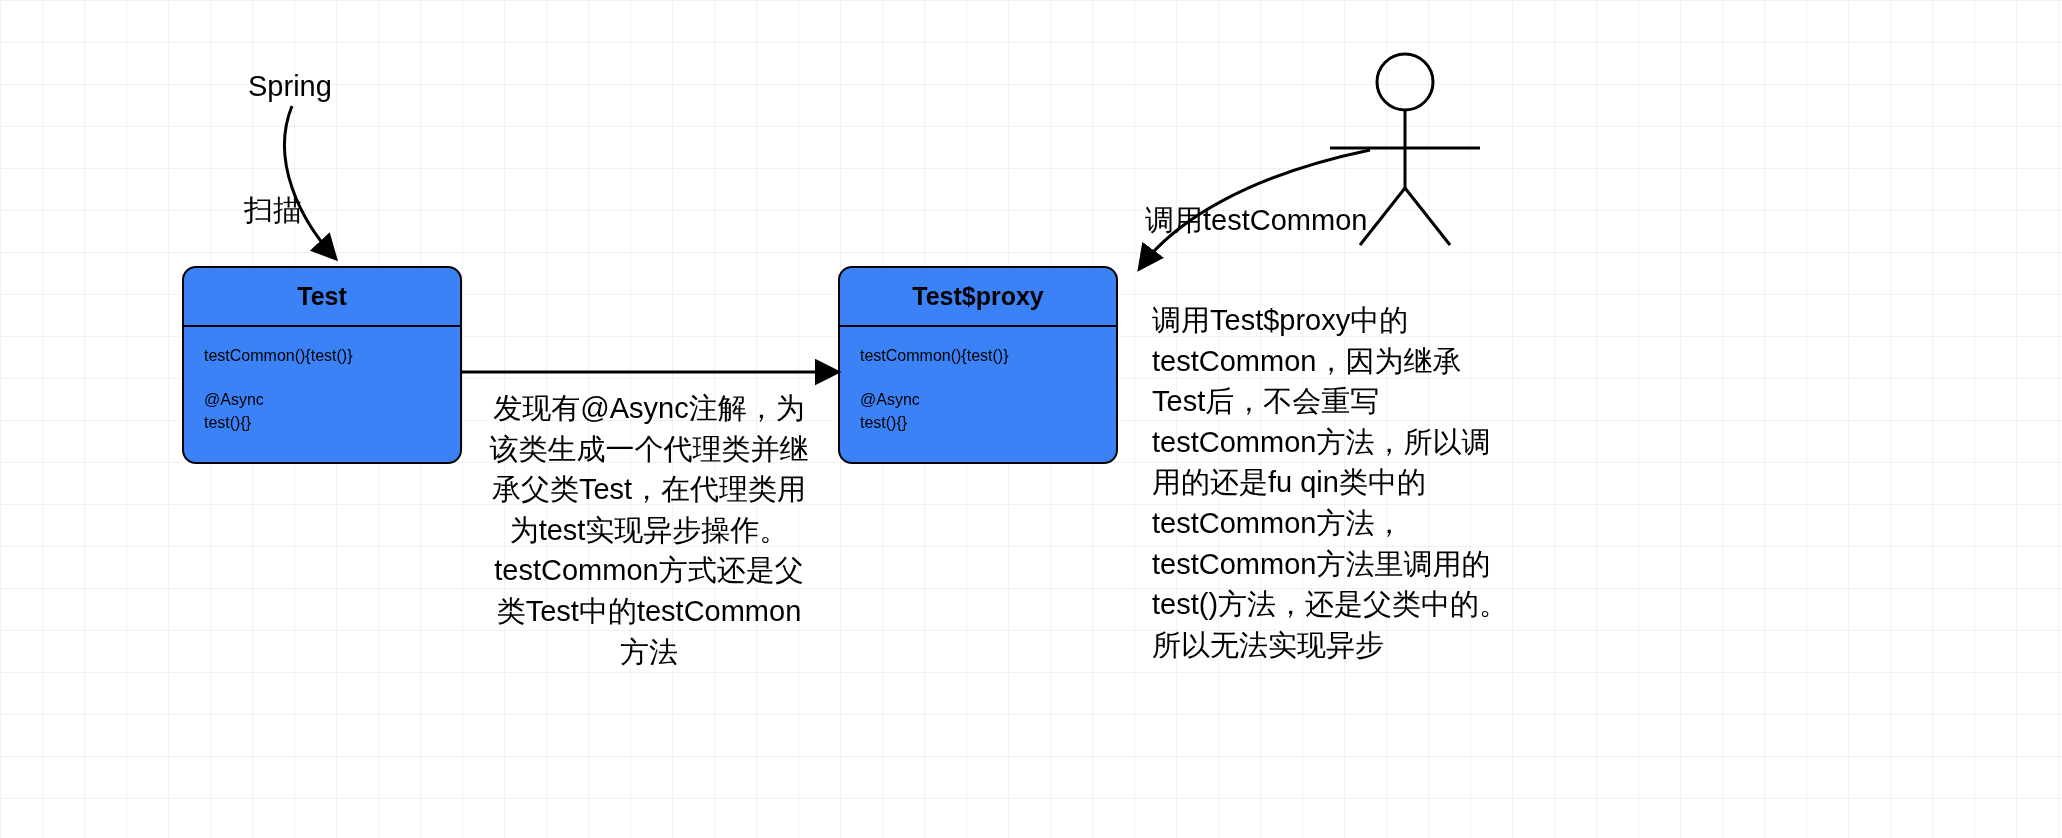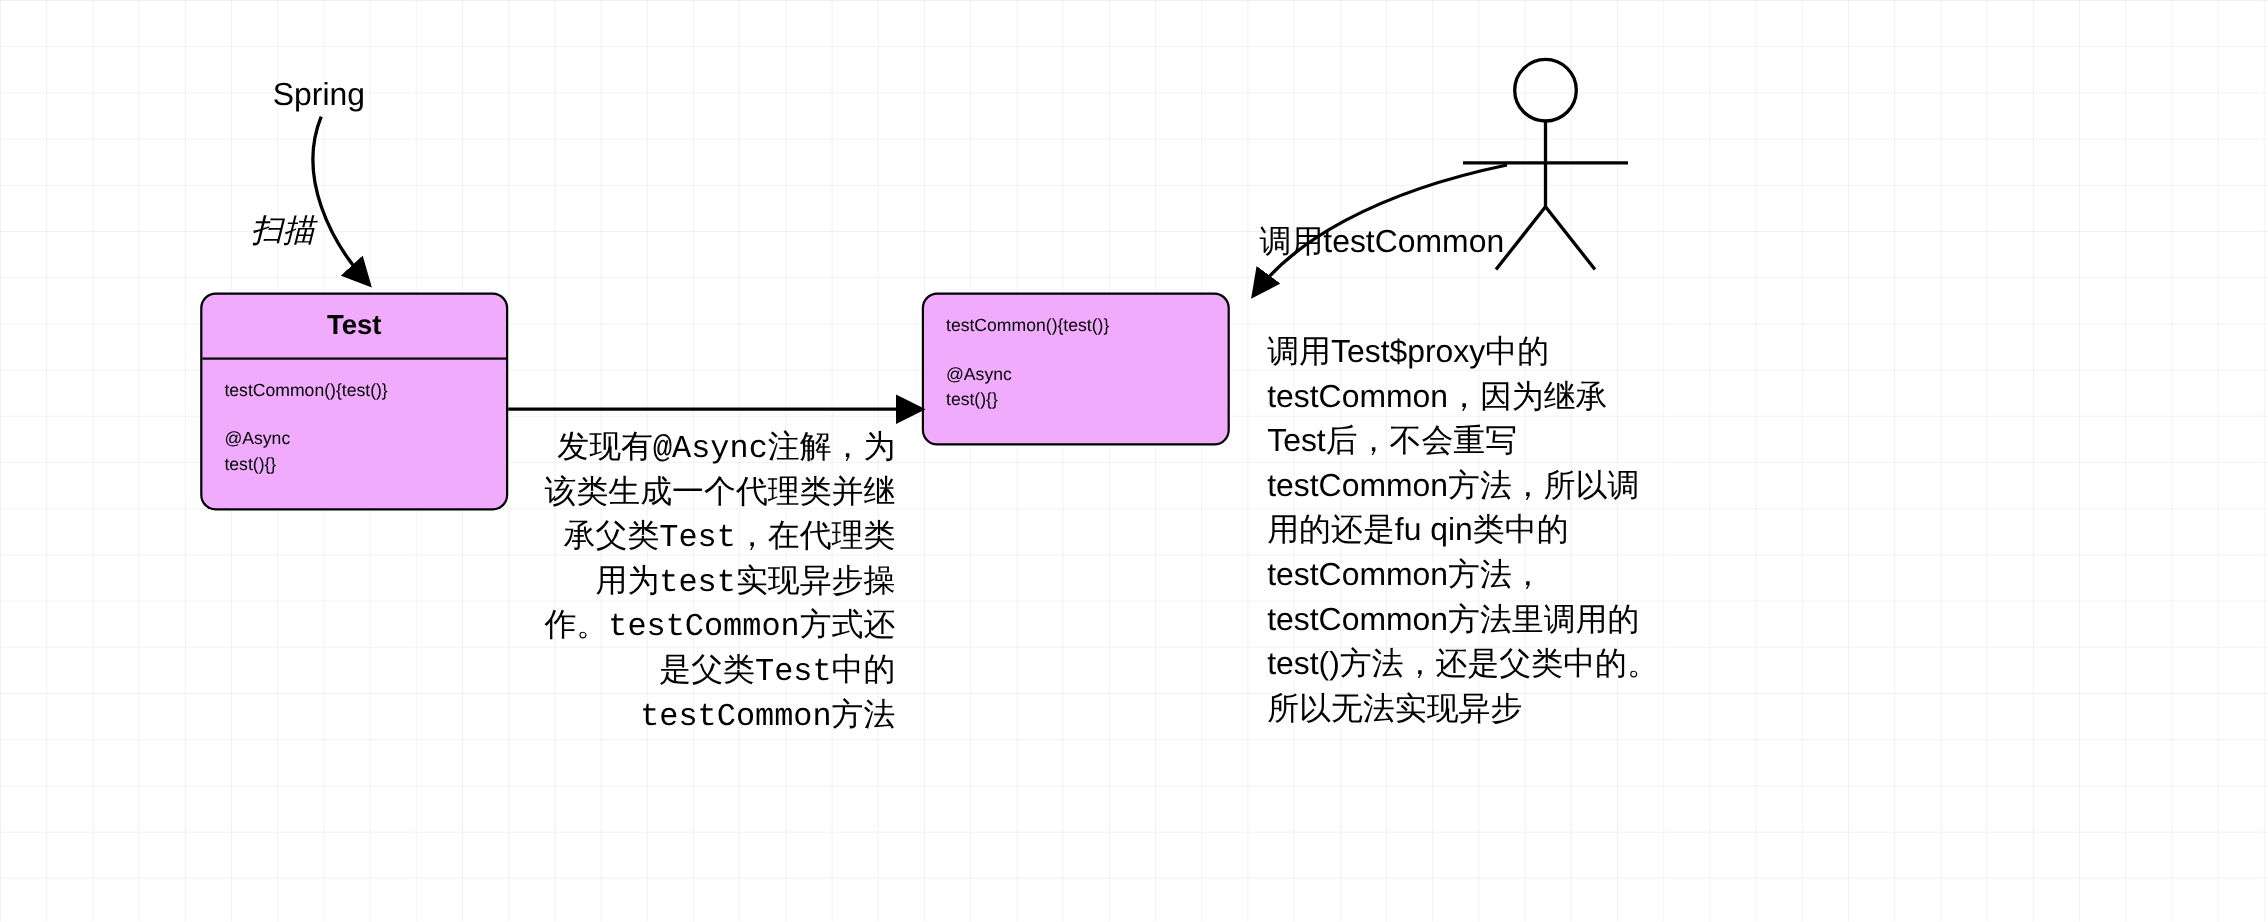--- a/index.html
+++ b/index.html
@@ -19,21 +19,21 @@
     background-image:
       linear-gradient(to right, rgba(0,0,0,0.05) 1px, transparent 1px),
       linear-gradient(to bottom, rgba(0,0,0,0.05) 1px, transparent 1px);
     background-size: 42px 42px;
     z-index: 0;
   }
   .layer { position: absolute; z-index: 1; }
 
   .class-box {
     position: absolute;
-    background: #f0abfc;
+    background: #3b82f6;
     border: 2px solid #000000;
     border-radius: 14px;
     width: 280px;
   }
   .class-title {
     text-align: center;
     font-weight: bold;
     font-size: 25px;
     padding: 14px 10px;
     border-bottom: 2px solid #000000;
@@ -45,21 +45,21 @@
   }
   .class-body .gap { height: 22px; }
 
   .label {
     position: absolute;
     font-size: 29px;
     color: #000000;
     line-height: 1.4;
     white-space: pre-wrap;
   }
-  .label.center { text-align: right; font-family: Liberation Mono, monospace; }
+  .label.center { text-align: center; }
 
   svg.overlay {
     position: absolute;
     inset: 0;
     width: 2062px;
     height: 838px;
     z-index: 1;
     pointer-events: none;
   }
 </style>
@@ -85,33 +85,34 @@
     <circle cx="1405" cy="82" r="28"></circle>
     <line x1="1405" y1="110" x2="1405" y2="188"></line>
     <line x1="1330" y1="148" x2="1480" y2="148"></line>
     <line x1="1405" y1="188" x2="1360" y2="245"></line>
     <line x1="1405" y1="188" x2="1450" y2="245"></line>
   </g>
 </svg>
 
 <div class="label layer" style="left:248px; top:66px;">Spring</div>
 
-<div class="label layer" style="left:228px; top:190px;font-style:italic;">扫描</div>
+<div class="label layer" style="left:244px; top:190px;">扫描</div>
 
 <div class="class-box" style="left:182px; top:266px;">
   <div class="class-title">Test</div>
   <div class="class-body">
     <div>testCommon(){test()}</div>
     <div class="gap"></div>
     <div>@Async</div>
     <div>test(){}</div>
   </div>
 </div>
 
 <div class="class-box" style="left:838px; top:266px;">
+  <div class="class-title">Test$proxy</div>
   <div class="class-body">
     <div>testCommon(){test()}</div>
     <div class="gap"></div>
     <div>@Async</div>
     <div>test(){}</div>
   </div>
 </div>
 
 <div class="label center layer" style="left:484px; top:388px; width:330px;">发现有@Async注解，为该类生成一个代理类并继承父类Test，在代理类用为test实现异步操作。testCommon方式还是父类Test中的testCommon方法</div>
 

